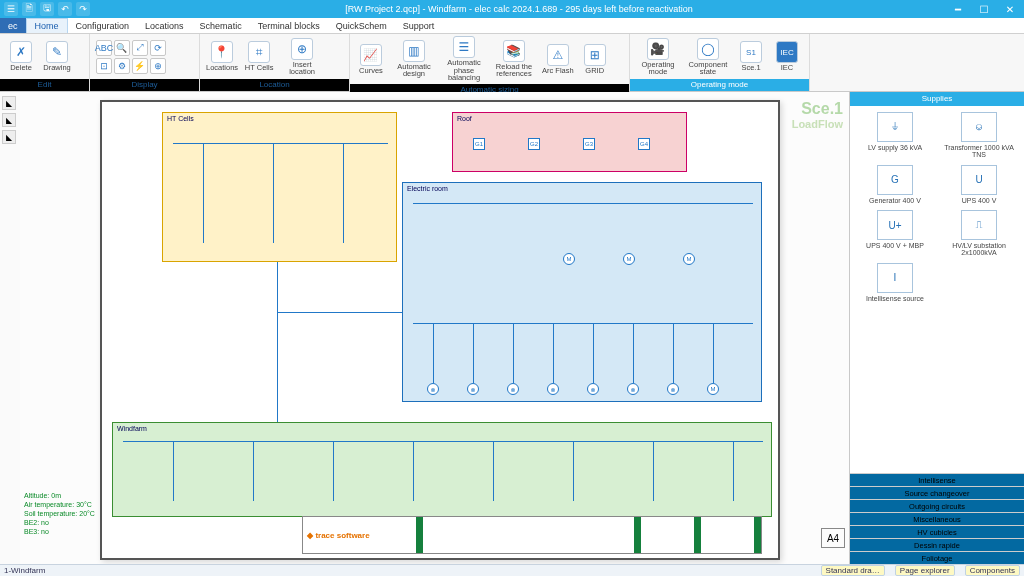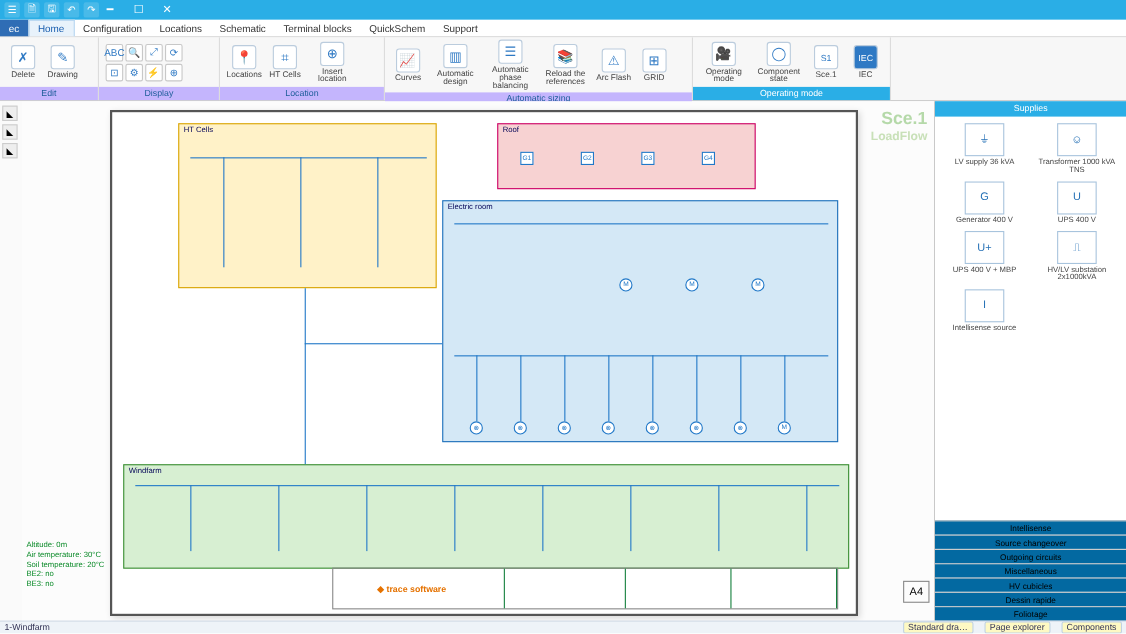--- a/index.html
+++ b/index.html
@@ -16,21 +16,21 @@
   
   .menurow { height: 16px; background: #fff; display: flex; align-items: stretch; border-bottom: 1px solid #d0d0d0; }
   .menurow .tab { padding: 0 8px; display: flex; align-items: center; font-size: 9px; color: #333; }
   .menurow .tab.ec { background: #2f6db5; color: #fff; }
   .menurow .tab.sel { background: #e8f2fb; color: #1b5faf; border: 1px solid #b7d6f1; border-bottom: none; }
 
   
   .ribbon { height: 58px; background: #f7f7f7; border-bottom: 1px solid #c9c9c9; display: flex; }
   .rgroup { display: flex; flex-direction: column; border-right: 1px solid #dcdcdc; }
   .rgroup .body { flex: 1; display: flex; align-items: center; gap: 6px; padding: 2px 6px; }
-  .rgroup .label { height: 12px; background: #c4b5fd; font-size: 8px; text-align: center; color: #1d5d99; line-height: 12px; }
+  .rgroup .label { height: 12px; background: #000000; font-size: 8px; text-align: center; color: #1d5d99; line-height: 12px; }
   .rgroup.op .label { background: #2aaee6; color: #fff; }
   .rbtn { display: flex; flex-direction: column; align-items: center; gap: 1px; min-width: 30px; }
   .rbtn .ic { width: 22px; height: 22px; border: 1px solid #bcd; border-radius: 3px; background: #fff; display:flex; align-items:center; justify-content:center; font-size:12px; color:#2e79c4;}
   .rbtn .txt { font-size: 7.5px; color: #444; text-align: center; line-height: 1; max-width: 44px; }
   .tiny { width: 16px; height: 16px; border:1px solid #c8c8c8; background:#fff; display:inline-flex;align-items:center;justify-content:center;font-size:9px;color:#2e79c4;border-radius:2px;}
   .tinygrid { display:grid; grid-template-columns:repeat(4,16px); grid-auto-rows:16px; gap:2px;}
 
   
   .workspace { display: flex; height: calc(576px - 18px - 16px - 58px - 12px); }
   .leftgutter { width: 20px; background:#fafafa; padding:4px 2px; display:flex; flex-direction:column; gap:3px;}
@@ -50,21 +50,21 @@
   
   .wire { position:absolute; background:#2178c8; }
   .wire.h { height:1px; }
   .wire.v { width:1px; }
 
   .infotext { position:absolute; left:4px; bottom:28px; font-size:7px; color:#0a8a28; line-height:1.3;}
   .scelabel { position:absolute; right:6px; top:8px; font-size:16px; font-weight:600; color:#b5d9a9; text-align:right;}
   .format { position:absolute; right:4px; bottom:16px; width:24px; height:20px; border:1px solid #888;display:flex;align-items:center;justify-content:center;font-size:10px;}
 
   .titleblock{position:absolute;left:200px;bottom:4px;width:460px;height:38px;border:1px solid #888;display:flex;}
-  .titleblock>div{border-right:1px solid #15803d;padding:13px 4px;font-size:6px;color:#666;display:flex;align-items:center;margin-left:36px;}
+  .titleblock>div{border-right:7px solid #15803d;padding:13px 4px;font-size:6px;color:#666;display:flex;align-items:center;}
   .titleblock .logo{width:120px;font-size:8px;color:#e57200;font-weight:600;}
 
   
   .sidepanel { width:175px; border-left:1px solid #c9c9c9; display:flex; flex-direction:column;}
   .sp-head { height:14px; background:#2aaee6; color:#fff; font-size:8px; text-align:center; line-height:14px;}
   .sp-grid { flex:0 0 auto; padding:6px; display:grid; grid-template-columns:1fr 1fr; gap:6px 6px; overflow:auto;}
   .sp-item { display:flex; flex-direction:column; align-items:center; gap:2px;}
   .sp-item .ic { width:36px; height:30px; border:1px solid #a8c4dd; background:#fff; display:flex;align-items:center;justify-content:center;color:#2671b6;font-size:10px;}
   .sp-item .txt{font-size:7px;color:#444;text-align:center;line-height:1.05;max-width:72px;}
   .sp-cats { margin-top:auto; display:flex; flex-direction:column;}
@@ -79,20 +79,21 @@
 <body>
 
 <div class="titlebar">
   <div class="qat">
     <span>☰</span>
     <span>🗎</span>
     <span>🖫</span>
     <span>↶</span>
     <span>↷</span>
   </div>
+  <div class="title">[RW Project 2.qcp] - Windfarm - elec calc 2024.1.689 - 295 days left before reactivation</div>
   <div class="wctrl">
     <span>━</span>
     <span>☐</span>
     <span>✕</span>
   </div>
 </div>
 
 <div class="menurow">
   <div class="tab ec">ec</div>
   <div class="tab sel">Home</div>

